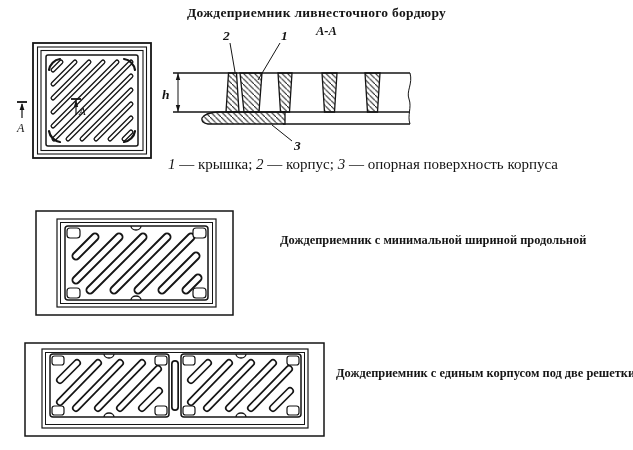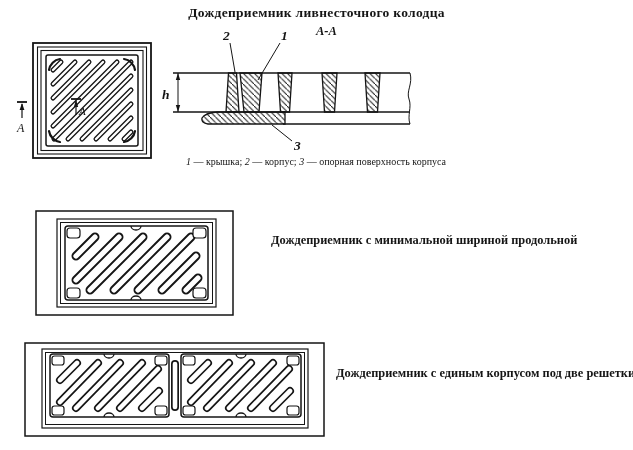--- a/index.html
+++ b/index.html
@@ -7,45 +7,45 @@
     width:633px;height:450px;position:relative;overflow:hidden;
     background:#ffffff;color:#151515;
     font-family:"Liberation Serif","DejaVu Serif",serif;
   }
   .abs{position:absolute;}
   .title{
     top:5px;left:0;width:633px;text-align:center;
     font-size:13.5px;font-weight:bold;letter-spacing:.3px;
   }
   .legend{
-    top:156px;left:186px;width:330px;font-size:10px;white-space:nowrap;
+    top:156px;left:168px;width:330px;font-size:15px;white-space:nowrap;
   }
   .legend .num{font-style:italic;}
   .cap{
     font-size:12.4px;font-weight:bold;line-height:1.22;white-space:nowrap;
   }
   .cap-mid{top:233px;left:256px;}
-  .cap-mid .l1{margin-left:15px;}
+  .cap-mid .l1{margin-left:24px;}
   .cap-bot{top:366px;left:336px;}
   svg{display:block;}
   svg text{font-family:"Liberation Serif","DejaVu Serif",serif;fill:#151515;}
   .ln{stroke:#151515;fill:none;}
   .s1b{stroke:#151515;stroke-width:5;stroke-linecap:round;fill:none;}
   .s1w{stroke:#ffffff;stroke-width:2.4;stroke-linecap:round;fill:none;}
   .s3b{stroke:#151515;stroke-width:9;stroke-linecap:round;fill:none;}
   .s3w{stroke:#ffffff;stroke-width:5.2;stroke-linecap:round;fill:none;}
   .s4b{stroke:#151515;stroke-width:8;stroke-linecap:round;fill:none;}
   .s4w{stroke:#ffffff;stroke-width:4.6;stroke-linecap:round;fill:none;}
   .tab{fill:#ffffff;stroke:#151515;stroke-width:1.2;}
   .itxt{font-style:italic;}
 </style>
 </head>
 <body>
 
-<div class="abs title">Дождеприемник ливнесточного колодца</div>
+<div class="abs title">Дождеприемник ливнесточного бордюру</div>
 
 <svg class="abs" style="left:8px;top:30px;" width="162" height="138" viewBox="0 0 162 138">
 
   <rect class="ln" x="25" y="13" width="118" height="115" stroke-width="1.8"></rect>
   <rect class="ln" x="29.5" y="17" width="109" height="107" stroke-width="1.1"></rect>
   <rect class="ln" x="33" y="20.5" width="102" height="100" stroke-width="1.1"></rect>
 
   <rect class="ln" x="38" y="25" width="92" height="91" rx="2" stroke-width="1.5"></rect>
 
   <g>

